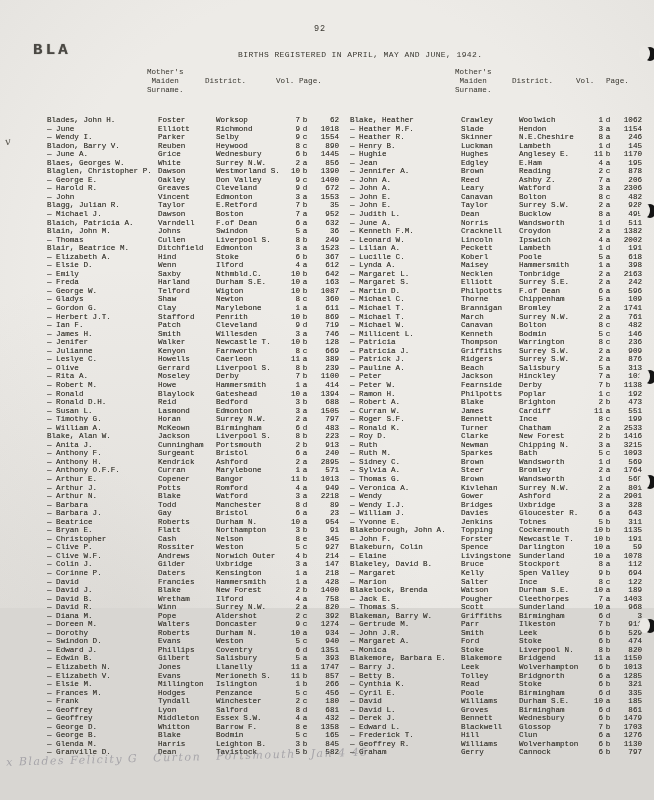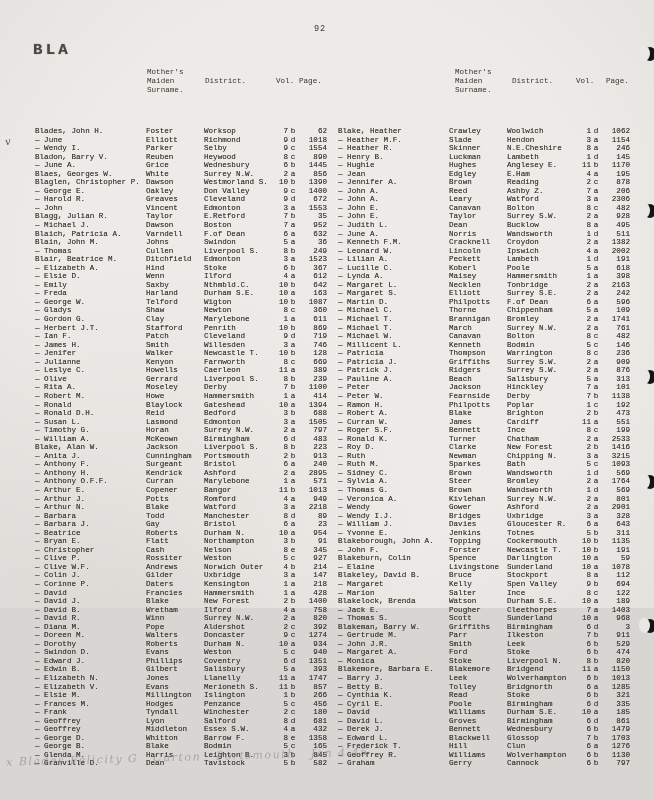--- a/index.html
+++ b/index.html
@@ -15,31 +15,31 @@
       radial-gradient(ellipse at 50% 45%, #edebe7 60%, #e4e2de 100%);
     color:#38362f;
   }
   .txt{position:absolute;white-space:pre;}
   .pagenum{top:24px;left:314px;font-size:8.5px;letter-spacing:1px;}
   .stamp{
     top:42px;left:34px;font-size:15px;font-weight:bold;letter-spacing:3px;
     color:#4a4843;text-shadow:0 0 1px rgba(70,68,60,.7);transform:scale(1.05,1);
   }
   .title{top:50px;left:238px;font-size:8px;letter-spacing:.4px;}
-  .hdr{font-size:7.6px;line-height:9px;}
+  .hdr{font-size:7.6px;line-height:9px;text-align:center;}
   .hdr-mother-l{top:68px;left:147px;}
   .hdr-mother-r{top:68px;left:455px;}
   .hdr-district-l{top:77px;left:205px;}
   .hdr-district-r{top:77px;left:512px;}
   .hdr-vol-l{top:77px;left:276px;}
   .hdr-vol-r{top:77px;left:576px;}
   .hdr-page-l{top:77px;left:299px;}
   .hdr-page-r{top:77px;left:606px;}
 
-  .col{position:absolute;top:127px;width:296px;}
+  .col{position:absolute;top:116px;width:296px;margin-left:12px;}
   .col-left{left:35px;}
   .col-right{left:338px;}
   .row{display:flex;align-items:flex-start;font-size:7.6px;line-height:8.55px;
        text-shadow:0 0 .5px rgba(56,54,47,.55);}
   .c-name{width:111px;flex:none;white-space:normal;}
   .c-mother{width:58px;flex:none;white-space:pre;}
   .c-district{width:71px;flex:none;white-space:pre;}
   .c-vol{width:13px;flex:none;text-align:right;white-space:pre;}
   .c-vletter{width:10px;flex:none;text-align:center;white-space:pre;}
   .c-page{width:29px;flex:none;text-align:right;white-space:pre;}
@@ -64,20 +64,21 @@
   }
   .m1{top:47px;} .m2{top:204px;} .m3{top:370px;} .m4{top:475px;} .m5{top:619px;}
 </style>
 </head>
 <body>
 
 <div class="page">
 
   <div class="txt pagenum">92</div>
   <div class="txt stamp">BLA</div>
+  <div class="txt title">BIRTHS REGISTERED IN APRIL, MAY AND JUNE, 1942.</div>
 
   <div class="txt hdr hdr-mother-l"><span>Mother's</span><br><span>Maiden</span><br><span>Surname.</span></div>
   <div class="txt hdr hdr-district-l">District.</div>
   <div class="txt hdr hdr-vol-l">Vol.</div>
   <div class="txt hdr hdr-page-l">Page.</div>
 
   <div class="txt hdr hdr-mother-r"><span>Mother's</span><br><span>Maiden</span><br><span>Surname.</span></div>
   <div class="txt hdr hdr-district-r">District.</div>
   <div class="txt hdr hdr-vol-r">Vol.</div>
   <div class="txt hdr hdr-page-r">Page.</div>

